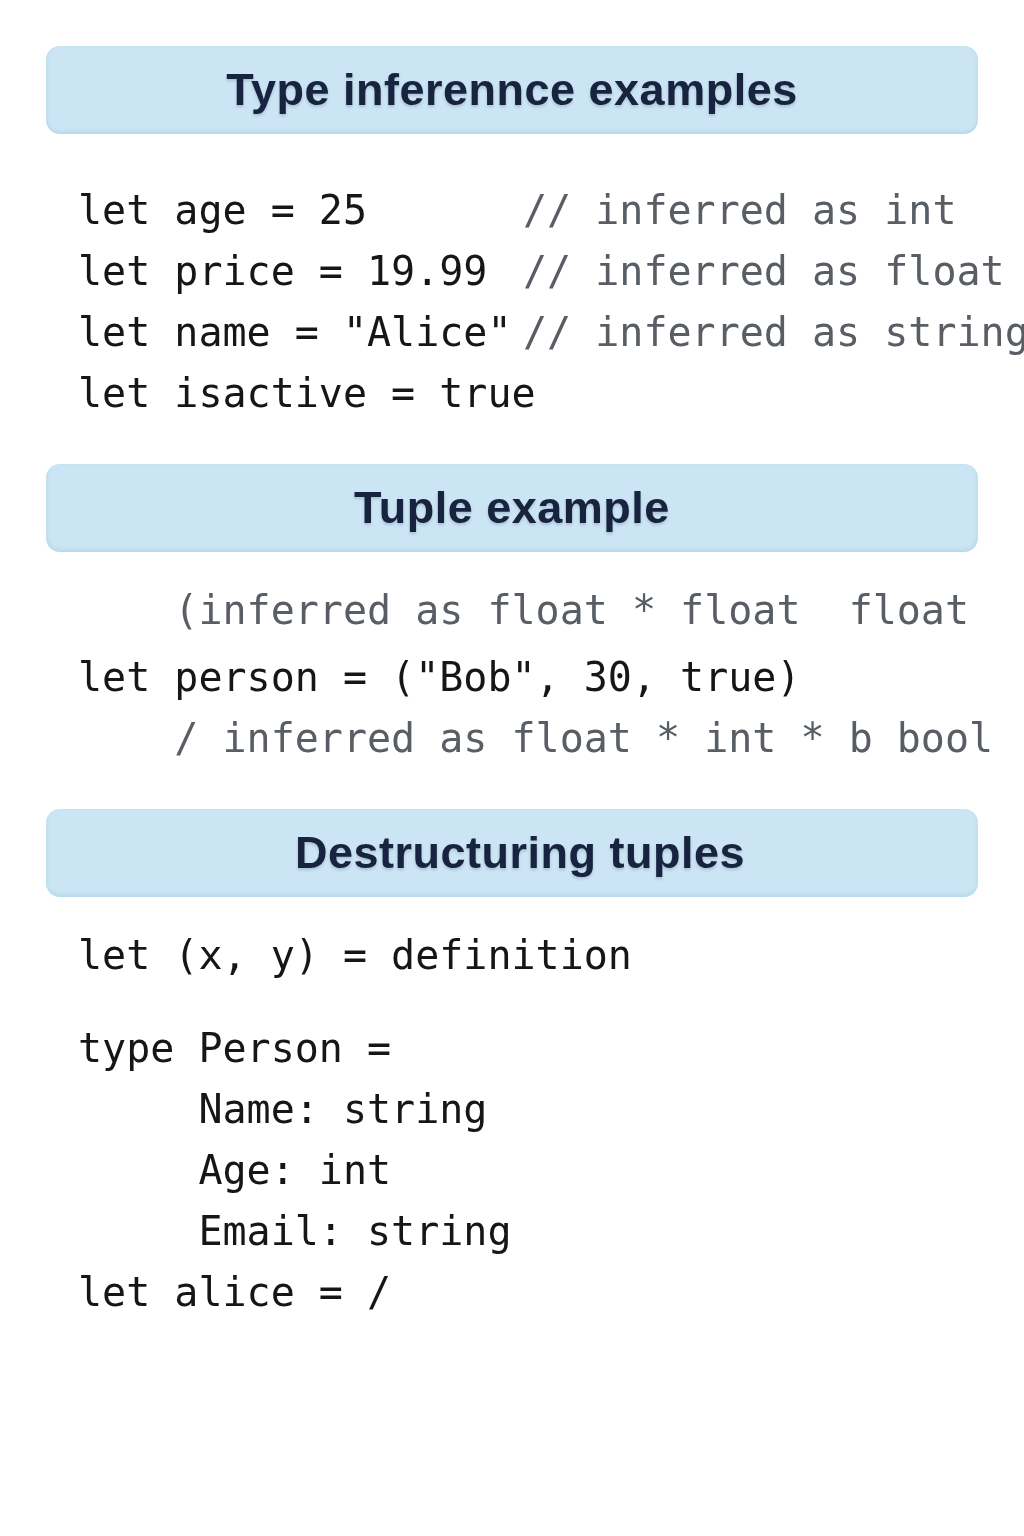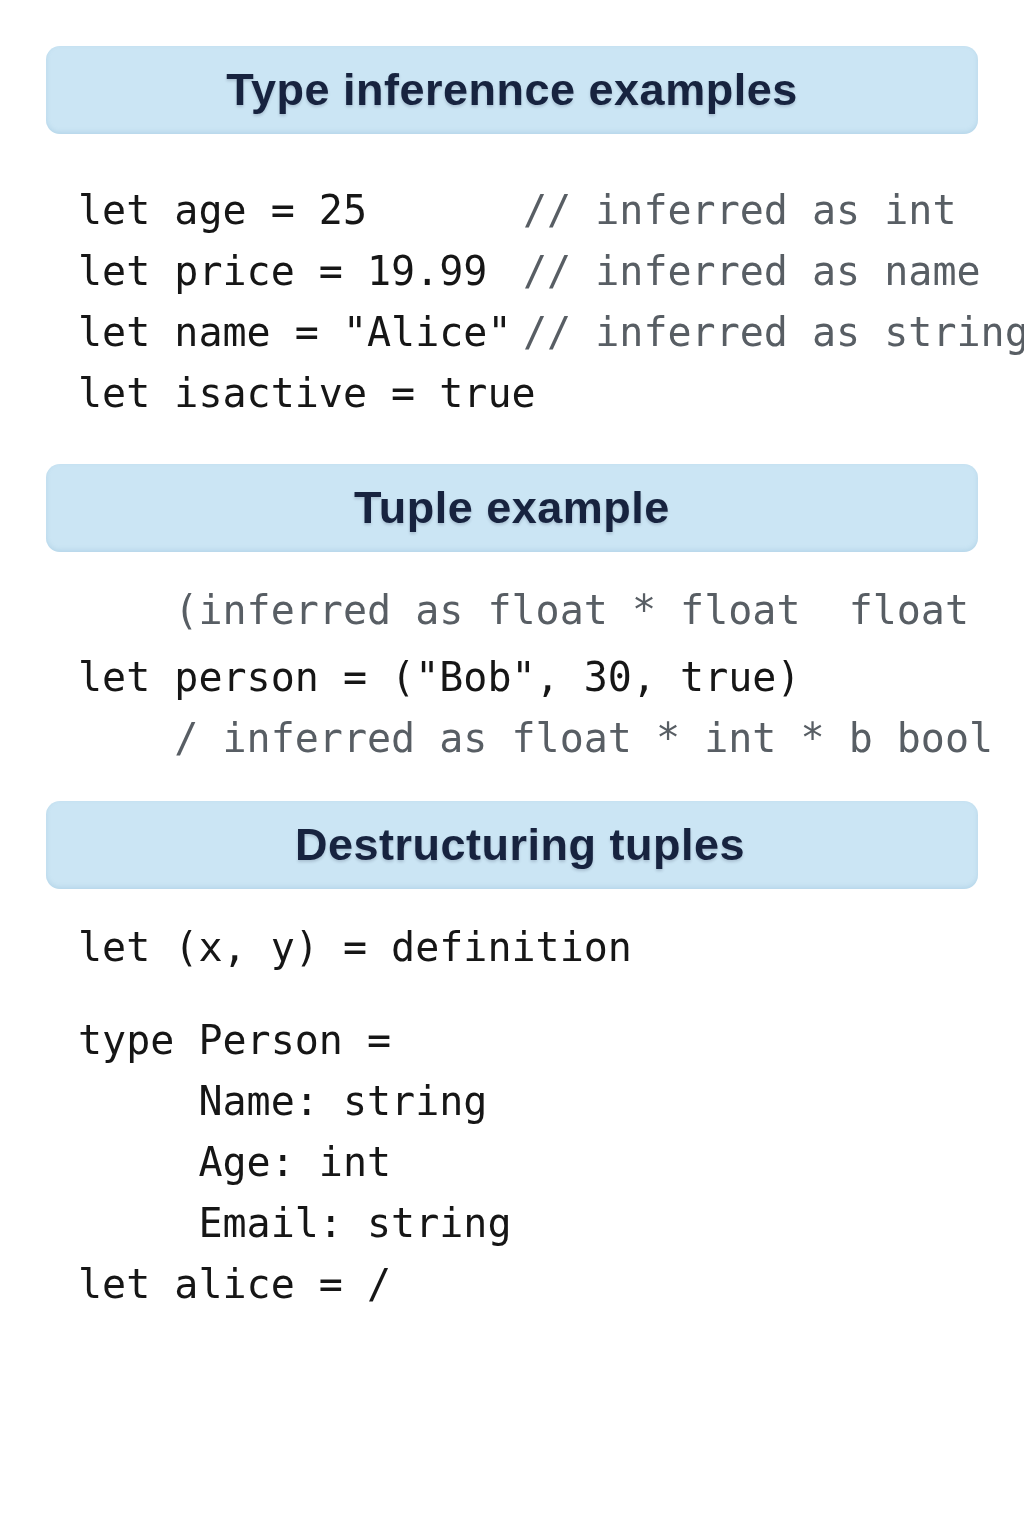--- a/index.html
+++ b/index.html
@@ -23,21 +23,21 @@
     font-size: 45px;
     letter-spacing: 0.5px;
     color: var(--header-text, #17233f);
     text-shadow: 0 2px 3px rgba(23, 35, 63, 0.18);
   }
   .header-blue  { background: var(--blue-bg,  #cbe5f4); box-shadow: inset 0 -2px 4px rgba(120,170,205,0.25); }
   .header-green { background: var(--green-bg, #d8edd3); box-shadow: inset 0 -2px 4px rgba(140,190,140,0.22); }
 
   .header-inference     { margin-top: 46px; }
   .header-tuple         { margin-top: 40px; }
-  .header-destructuring { margin-top: 32px; padding-left: 16px; }
+  .header-destructuring { margin-top: 40px; padding-left: 16px; }
   .header-record        { margin-top: 40px; }
 
   .code-block {
     margin-left: 32px;
     font-family: "DejaVu Sans Mono", "Liberation Mono", monospace;
     font-size: 40px;
     line-height: 61px;
     color: var(--code-text, #161616);
   }
   .block-inference     { margin-top: 46px; }
@@ -54,21 +54,21 @@
 <body>
 
 <div class="page">
 
   <div class="header-card header-blue header-inference">
     <span>Type inferennce examples</span>
   </div>
 
   <div class="code-block block-inference">
     <div class="code-line"><span class="code">let age = 25</span><span class="comment">// inferred as int</span></div>
-    <div class="code-line"><span class="code">let price = 19.99</span><span class="comment">// inferred as name</span></div>
+    <div class="code-line"><span class="code">let price = 19.99</span><span class="comment">// inferred as float</span></div>
     <div class="code-line"><span class="code">let name = "Alice"</span><span class="comment">// inferred as string</span></div>
     <div class="code-line"><span class="code">let isactive = true</span><span class="comment"></span></div>
   </div>
 
   <div class="header-card header-blue header-tuple">
     <span>Tuple example</span>
   </div>
 
   <div class="code-block block-tuple">
     <div class="code-line"><span class="code"></span><span class="comment">    (inferred as float * float  float</span></div>

